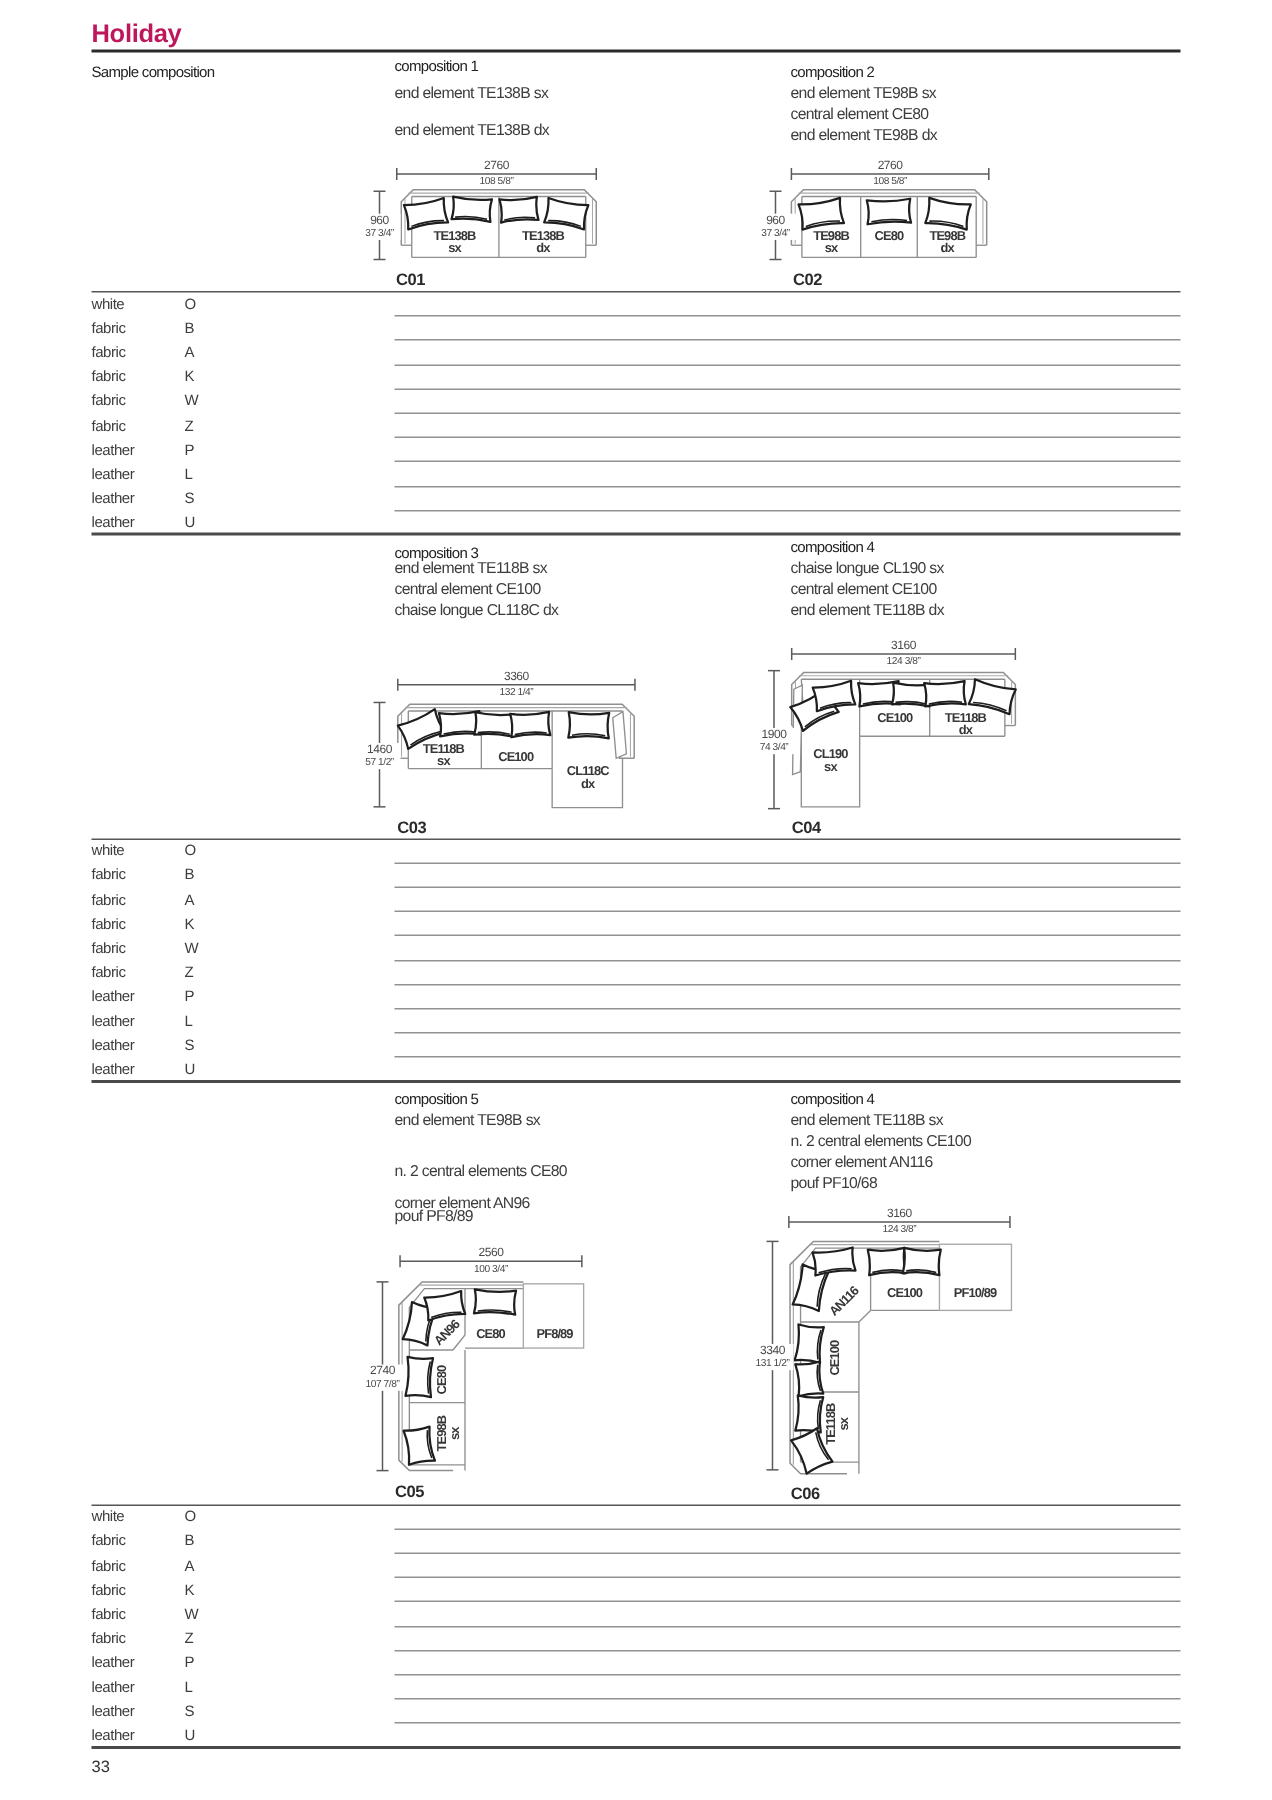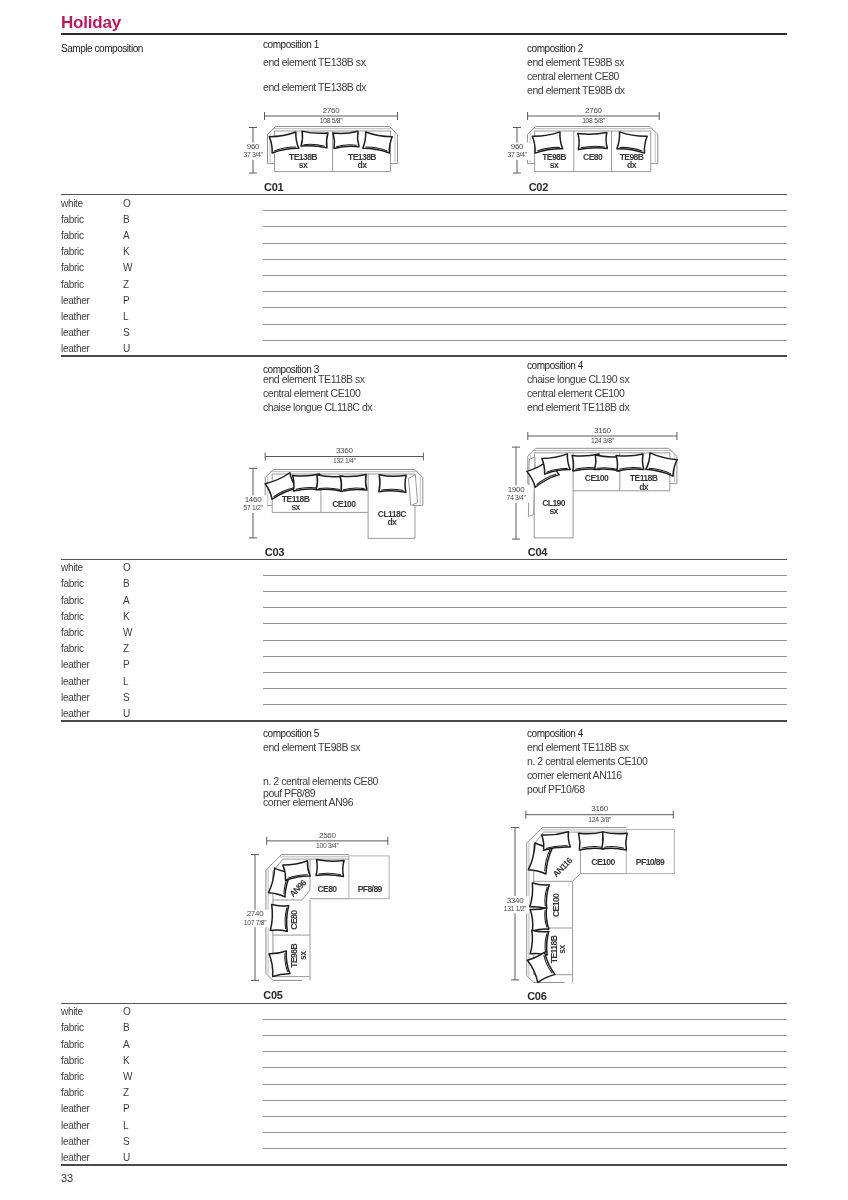--- a/index.html
+++ b/index.html
@@ -33,21 +33,21 @@
     <div class="t body" style="left:263px;top:387.3px">central element CE100</div>
     <div class="t body" style="left:263px;top:401.2px">chaise longue CL118C dx</div>
     <div class="t hdr" style="left:527px;top:359.5px">composition 4</div>
     <div class="t body" style="left:527px;top:373.4px">chaise longue CL190 sx</div>
     <div class="t body" style="left:527px;top:387.3px">central element CE100</div>
     <div class="t body" style="left:527px;top:401.2px">end element TE118B dx</div>
     <div class="t hdr" style="left:263px;top:727.5px">composition 5</div>
     <div class="t body" style="left:263px;top:741.4px">end element TE98B sx</div>
     <div class="t body" style="left:263px;top:775px">n. 2 central elements CE80</div>
     <div class="t body" style="left:263px;top:796px">corner element AN96</div>
-    <div class="t body" style="left:263px;top:787px">pouf PF8/89</div>
+    <div class="t body" style="left:263px;top:805px">pouf PF8/89</div>
     <div class="t hdr" style="left:527px;top:727.5px">composition 4</div>
     <div class="t body" style="left:527px;top:741.4px">end element TE118B sx</div>
     <div class="t body" style="left:527px;top:755.3px">n. 2 central elements CE100</div>
     <div class="t body" style="left:527px;top:769.2px">corner element AN116</div>
     <div class="t body" style="left:527px;top:783.1px">pouf PF10/68</div>
     <div class="t clabel" style="left:264px;top:180.5px">C01</div>
     <div class="t clabel" style="left:528.7px;top:180.5px">C02</div>
     <div class="t clabel" style="left:264.8px;top:545.5px">C03</div>
     <div class="t clabel" style="left:527.8px;top:545.5px">C04</div>
     <div class="t clabel" style="left:263.3px;top:989px">C05</div>

